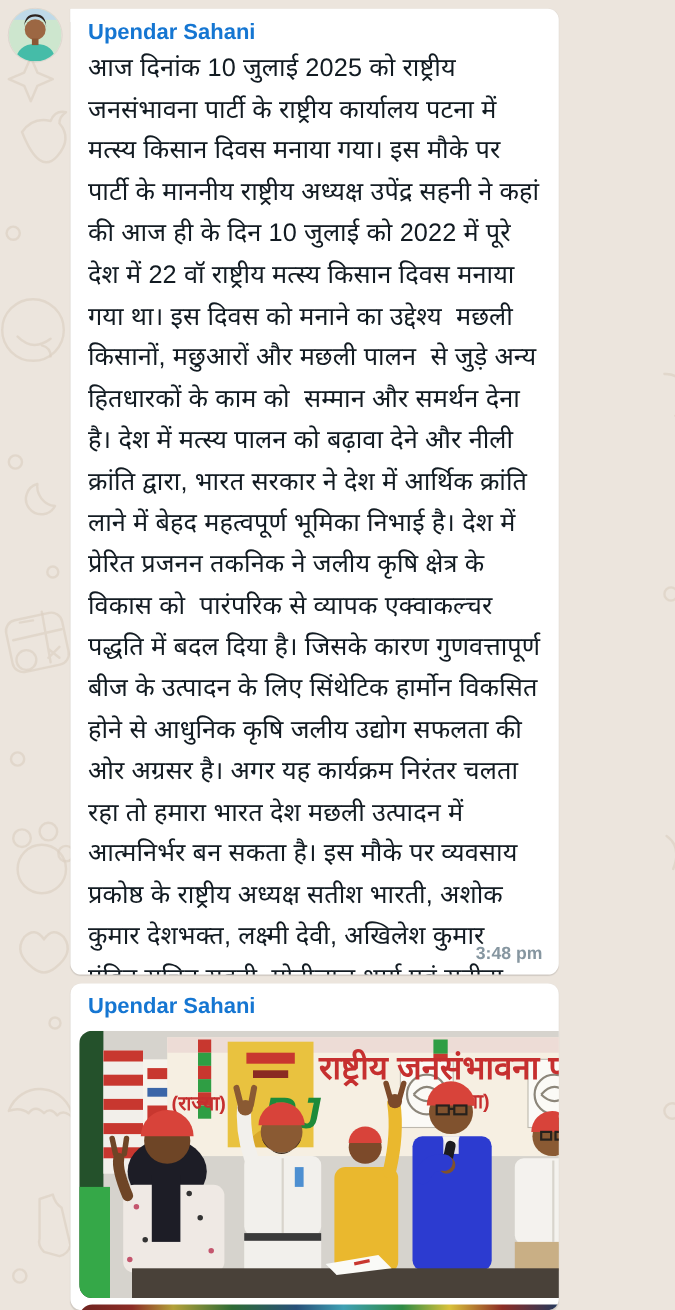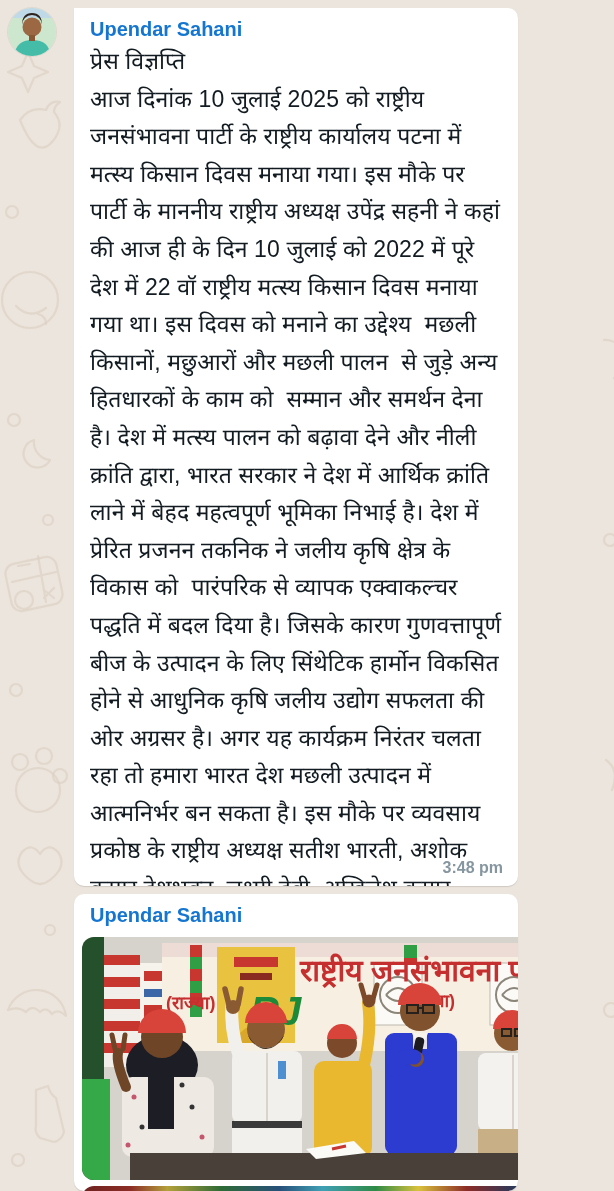--- a/index.html
+++ b/index.html
@@ -4,21 +4,21 @@
 <style>
   html,body{margin:0;padding:0;}
   body{
     width:614px;height:1191px;overflow:hidden;position:relative;
     background:#ECE5DD;
     font-family:"Liberation Sans",sans-serif;
   }
   .doodle-layer{position:absolute;left:0;top:0;width:614px;height:1191px;z-index:0;}
   .doodle-layer *{stroke:#DCD0C1;fill:none;stroke-width:2.2;stroke-linecap:round;stroke-linejoin:round;opacity:.65;}
   .bubble{
-    position:absolute;left:74px;width:444px;background:#FFFFFF;
+    position:absolute;left:64px;width:444px;background:#FFFFFF;
     border-radius:10px;box-shadow:0 1px 1px rgba(0,0,0,.12);
     box-sizing:border-box;z-index:2;
   }
   #msg1{top:8px;height:878px;border-top-left-radius:0;padding:8px 14px 8px 16px;overflow:hidden;}
   .tail{
     position:absolute;left:-10px;top:0;width:12px;height:14px;background:#FFFFFF;
     clip-path:polygon(0 0,100% 0,100% 100%);
   }
   .avatar{
     position:absolute;left:8px;top:8px;width:48px;height:48px;border-radius:50%;
@@ -77,21 +77,20 @@
     <circle cx="24" cy="19" r="9.5" fill="#9C6743"></circle>
     <path d="M14 17 a10 10 0 0 1 20 0 q0 -12 -10 -12 q-10 0 -10 12 z" fill="#2E2420"></path>
     <path d="M6 48 q2 -16 18 -16 q18 0 18 16 z" fill="#45BCA8"></path>
     <rect x="21" y="27" width="6" height="6" fill="#8A5734"></rect>
   </svg>
 </div>
 
 <div class="bubble" id="msg1">
   <div class="tail"></div>
   <div class="sender">Upendar Sahani</div>
-  <div class="title-line">प्रेस विज्ञप्ति</div>
   <div class="body-text">आज दिनांक 10 जुलाई 2025 को राष्ट्रीय जनसंभावना पार्टी के राष्ट्रीय कार्यालय पटना में मत्स्य किसान दिवस मनाया गया। इस मौके पर पार्टी के माननीय राष्ट्रीय अध्यक्ष उपेंद्र सहनी ने कहां की आज ही के दिन 10 जुलाई को 2022 में पूरे देश में 22 वॉ राष्ट्रीय मत्स्य किसान दिवस मनाया गया था। इस दिवस को मनाने का उद्देश्य  मछली किसानों, मछुआरों और मछली पालन  से जुड़े अन्य हितधारकों के काम को  सम्मान और समर्थन देना है। देश में मत्स्य पालन को बढ़ावा देने और नीली क्रांति द्वारा, भारत सरकार ने देश में आर्थिक क्रांति लाने में बेहद महत्वपूर्ण भूमिका निभाई है। देश में प्रेरित प्रजनन तकनिक ने जलीय कृषि क्षेत्र के विकास को  पारंपरिक से व्यापक एक्वाकल्चर पद्धति में बदल दिया है। जिसके कारण गुणवत्तापूर्ण बीज के उत्पादन के लिए सिंथेटिक हार्मोन विकसित होने से आधुनिक कृषि जलीय उद्योग सफलता की ओर अग्रसर है। अगर यह कार्यक्रम निरंतर चलता रहा तो हमारा भारत देश मछली उत्पादन में आत्मनिर्भर बन सकता है। इस मौके पर व्यवसाय प्रकोष्ठ के राष्ट्रीय अध्यक्ष सतीश भारती, अशोक कुमार देशभक्त, लक्ष्मी देवी, अखिलेश कुमार पंडित,सचिन सहनी, मोतीलाल शर्मा एवं सुनीता यादव इत्यादि लोग उपस्थित थे।</div>
   <div class="time">3:48 pm</div>
 </div>
 
 <div class="bubble" id="msg2">
   <div class="sender">Upendar Sahani</div>
 
   <div class="photo">
     <svg width="534" height="243" viewBox="0 0 534 243" preserveAspectRatio="none">
 

